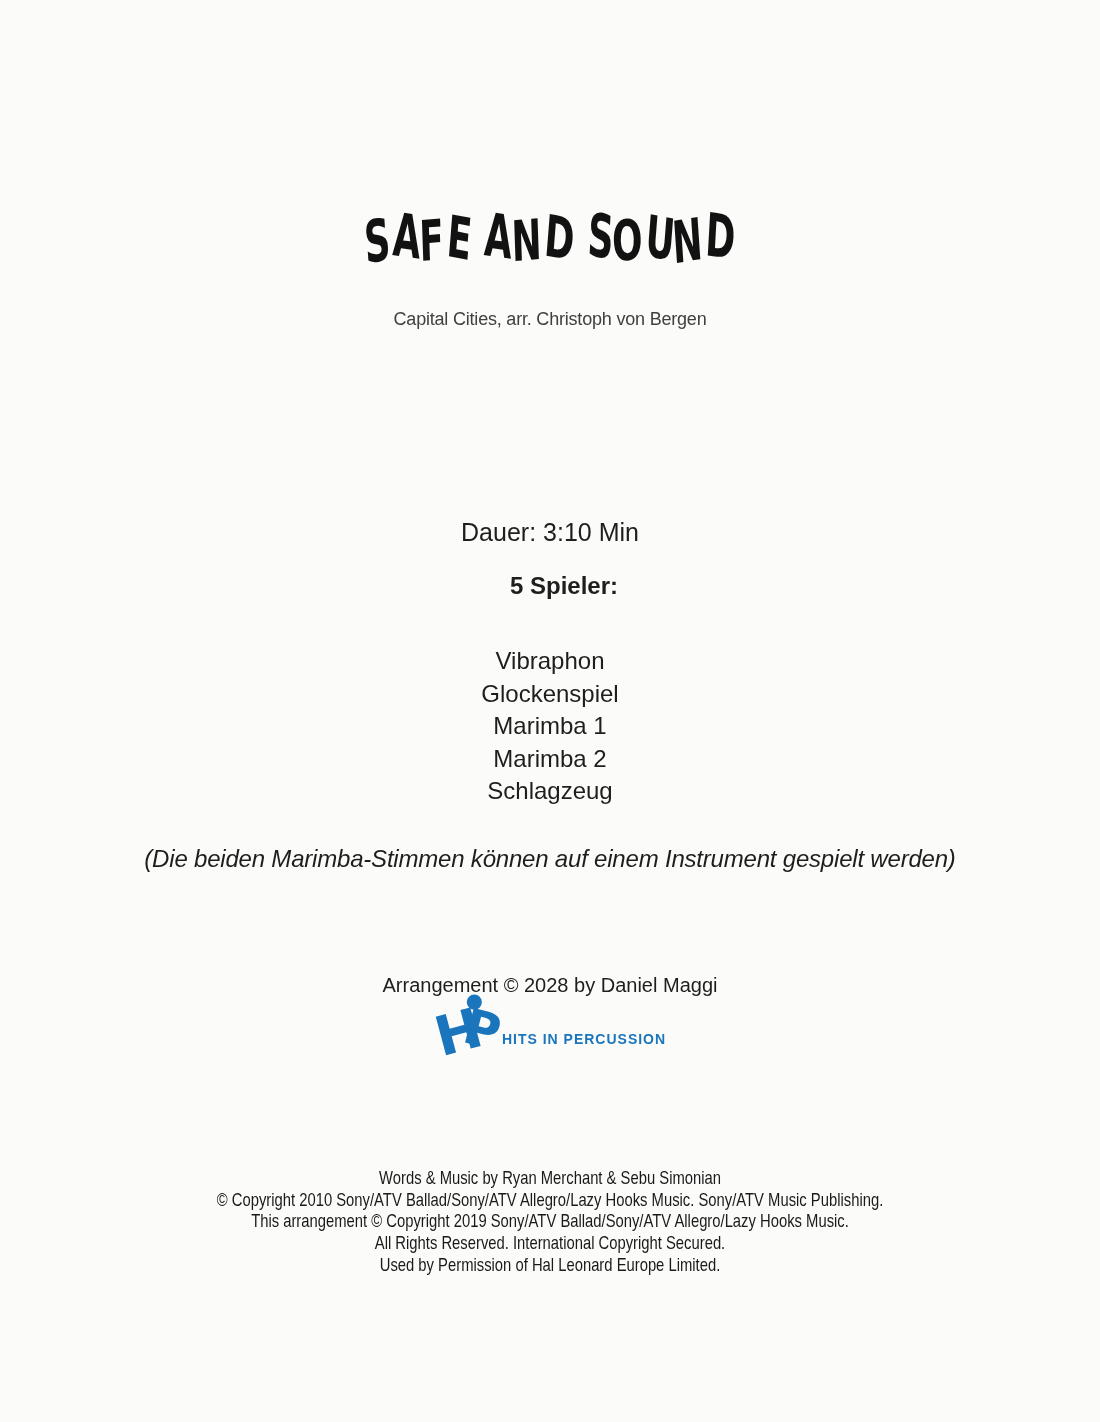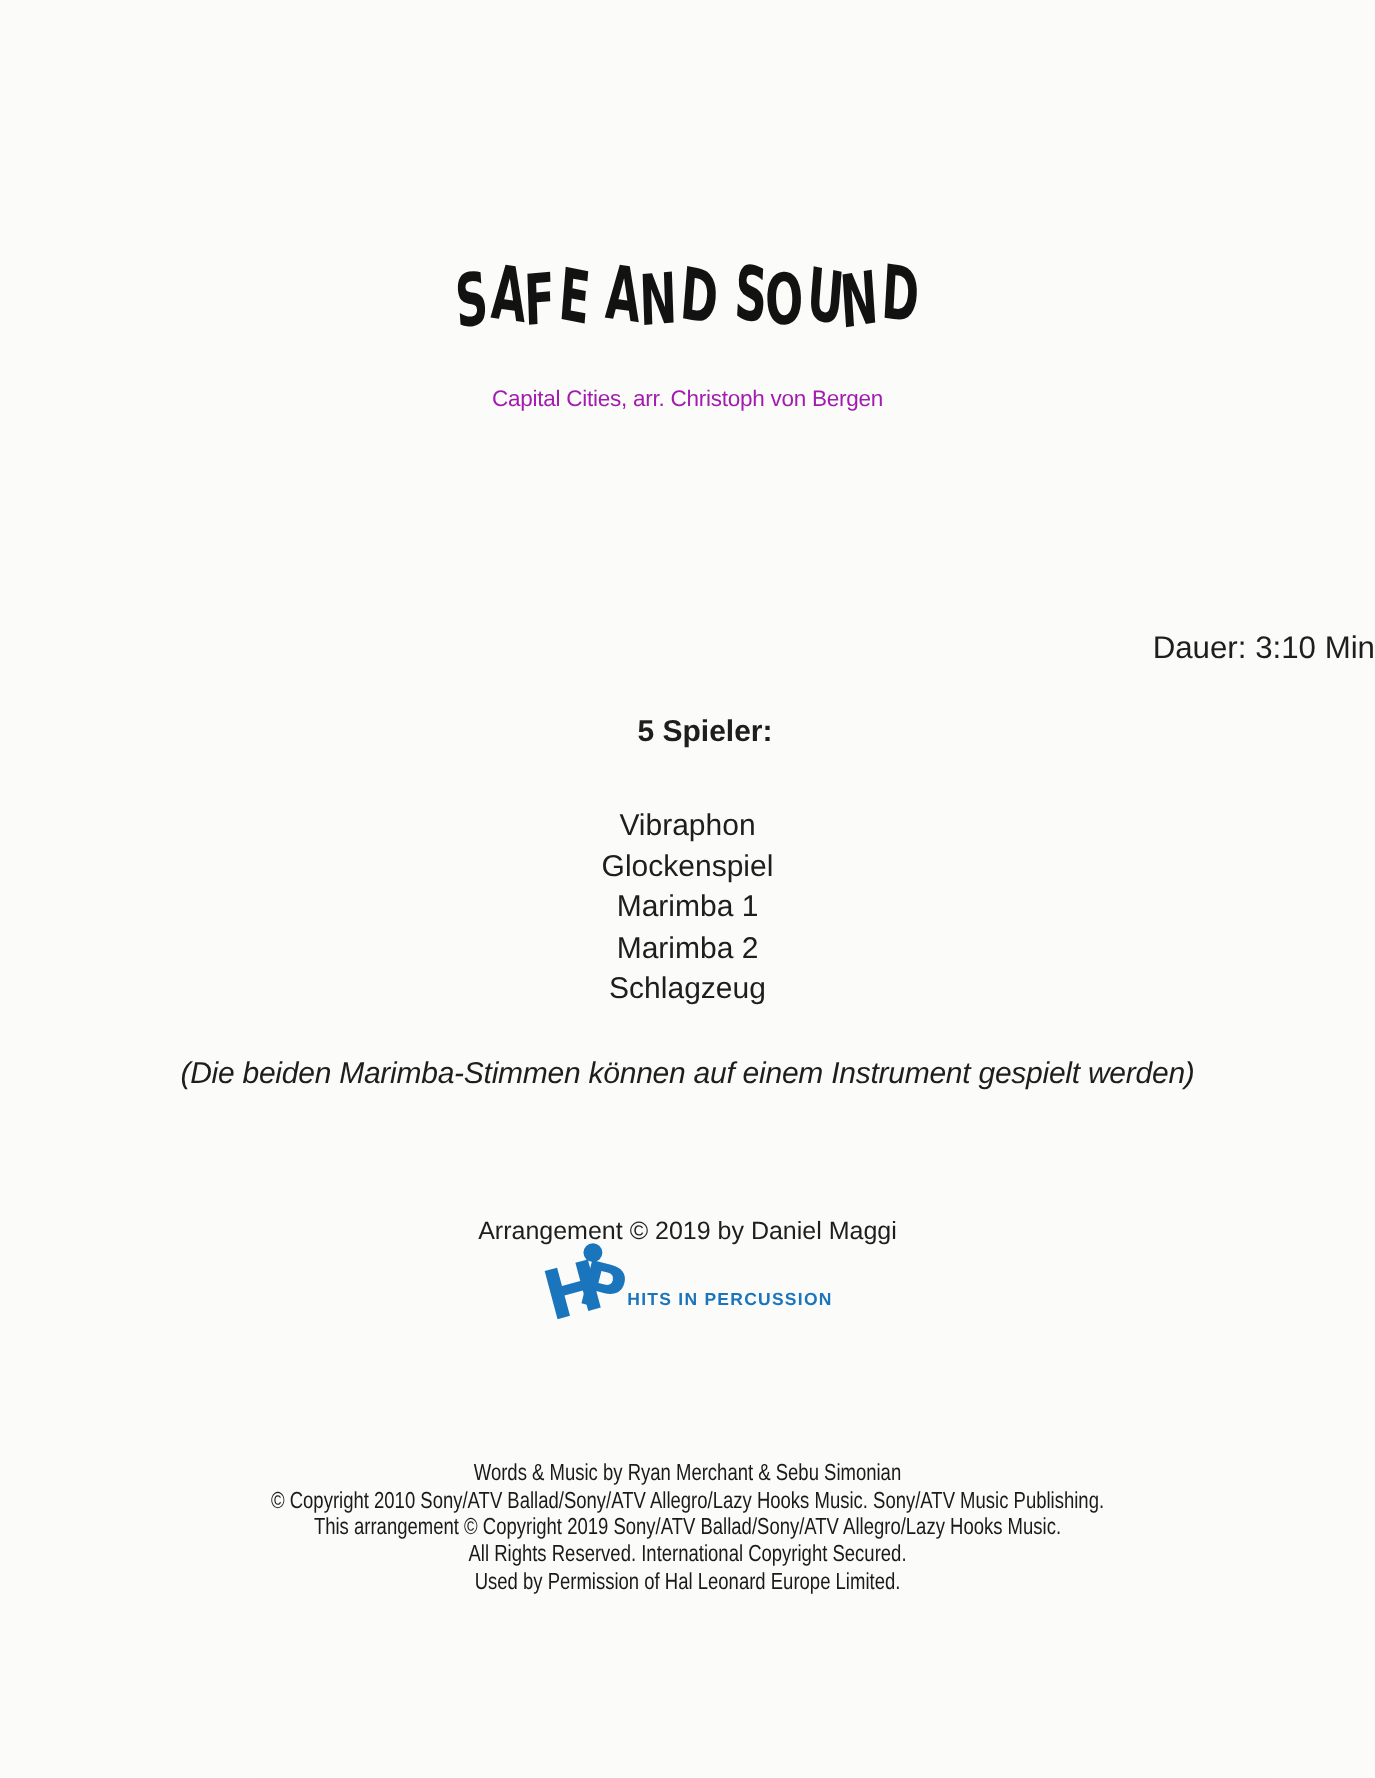--- a/index.html
+++ b/index.html
@@ -34,22 +34,22 @@
     transform: scaleX(0.64);
     letter-spacing: 1px;
     white-space: nowrap;
   }
   .title .ch { display: inline-block; transform-origin: 50% 80%; }
   .title .ch:nth-child(4n+1) { transform: rotate(-6deg) translateY(2px)  scaleY(1.04); }
   .title .ch:nth-child(4n+2) { transform: rotate(5deg)  translateY(-2px) scaleY(1.07); }
   .title .ch:nth-child(4n+3) { transform: rotate(-3deg) translateY(1px); }
   .title .ch:nth-child(4n)   { transform: rotate(7deg)  translateY(-1px) scaleY(1.03); }
 
-  .subtitle   { top: 309px;  font-size: 18px; letter-spacing: -0.2px; color: #a21caf; }
-  .duration   { top: 504px;  font-size: 25px; text-align: right; }
+  .subtitle   { top: 309px;  font-size: 18px; letter-spacing: -0.2px; color: #404040; }
+  .duration   { top: 518px;  font-size: 25px; }
   .players    { top: 572px;  font-size: 24px; font-weight: bold; padding-left: 28px; }
 
   .instruments { top: 645px; font-size: 24px; line-height: 32.5px; }
 
   .note {
     top: 845px;
     font-size: 24px;
     font-style: italic;
     letter-spacing: -0.2px;
   }
@@ -104,21 +104,21 @@
   <div class="centered instruments">
     <div>Vibraphon</div>
     <div>Glockenspiel</div>
     <div>Marimba 1</div>
     <div>Marimba 2</div>
     <div>Schlagzeug</div>
   </div>
 
   <div class="centered note">(Die beiden Marimba-Stimmen können auf einem Instrument gespielt werden)</div>
 
-  <div class="centered arrangement">Arrangement © 2019 by Daniel Maggi</div>
+  <div class="centered arrangement">Arrangement © 2028 by Daniel Maggi</div>
 
   <div class="publisher-row">
     <svg class="logo-svg" viewBox="0 0 100 100" aria-hidden="true">
       <g fill="var(--brand)" font-family="DejaVu Sans, sans-serif" font-weight="bold">
         <text x="2" y="82" font-size="76" transform="rotate(-15 35 55)">H</text>
         <circle cx="56" cy="14" r="10.5"></circle>
         <text x="44" y="76" font-size="68" transform="rotate(14 70 45)">P</text>
       </g>
     </svg>
     <span class="tagline">HITS IN PERCUSSION</span>

